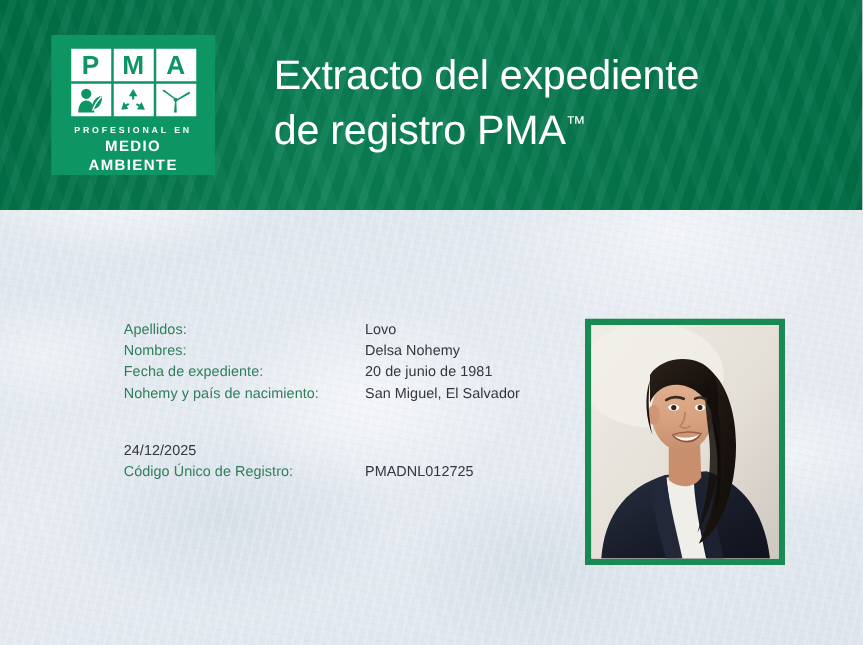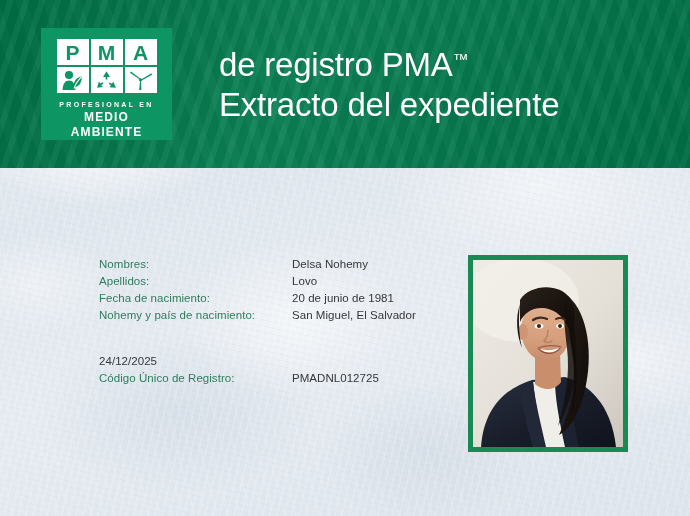--- a/index.html
+++ b/index.html
@@ -238,37 +238,37 @@
         </svg>
       </div>
     </div>
     <div class="logo-words">
       <div class="logo-line1">PROFESIONAL EN</div>
       <div class="logo-line2">MEDIO AMBIENTE</div>
     </div>
   </div>
 
   <div class="title">
+    <div>Extracto del expediente</div>
     <div><span>de registro PMA</span><span class="tm">™</span></div>
-    <div>Extracto del expediente</div>
   </div>
 
   <div class="fields">
 
     <div class="field-group">
+      <div class="field-row">
+        <div class="field-label">Apellidos:</div>
+        <div class="field-value">Lovo</div>
+      </div>
       <div class="field-row">
         <div class="field-label">Nombres:</div>
         <div class="field-value">Delsa Nohemy</div>
       </div>
       <div class="field-row">
-        <div class="field-label">Apellidos:</div>
-        <div class="field-value">Lovo</div>
-      </div>
-      <div class="field-row">
-        <div class="field-label">Fecha de nacimiento:</div>
+        <div class="field-label">Fecha de expediente:</div>
         <div class="field-value">20 de junio de 1981</div>
       </div>
       <div class="field-row">
         <div class="field-label">Nohemy y país de nacimiento:</div>
         <div class="field-value">San Miguel, El Salvador</div>
       </div>
     </div>
 
     <div class="group-gap"></div>
 

